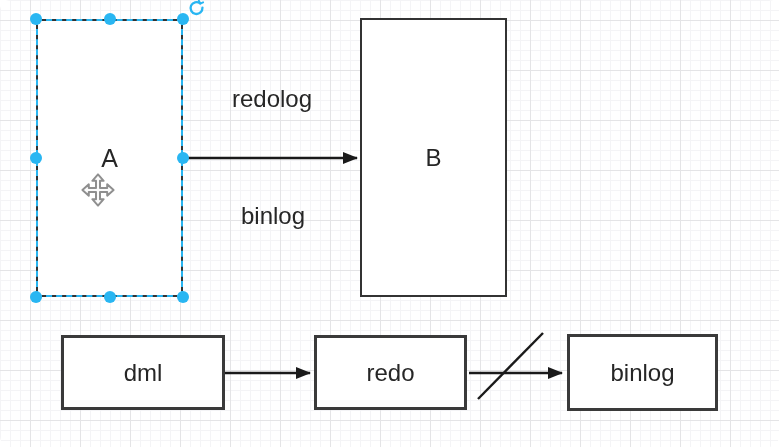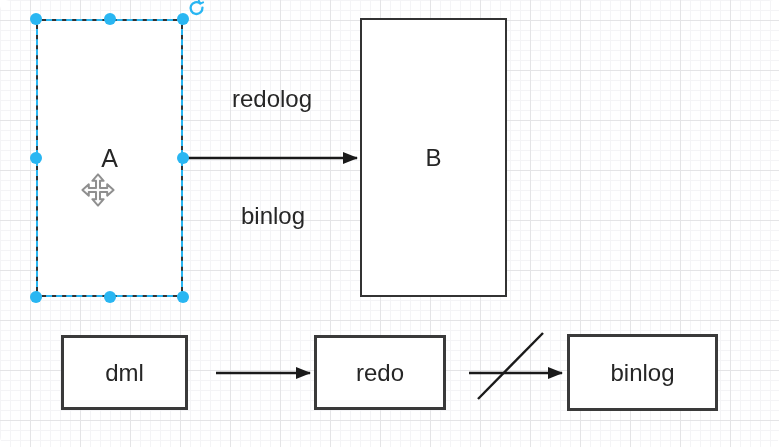--- a/index.html
+++ b/index.html
@@ -30,22 +30,22 @@
     align-items: center;
     justify-content: center;
     color: #262626;
     font-size: 24px;
   }
   .node-thin { border: 2px solid #333333; }
   .node-thick { border: 3px solid #3a3a3a; }
 
   #shape-a   { left: 36px;  top: 19px;  width: 147px; height: 278px; font-size: 25px; }
   #shape-b   { left: 360px; top: 18px;  width: 147px; height: 279px; }
-  #box-dml   { left: 61px;  top: 335px; width: 127px; height: 75px; }
-  #box-redo  { left: 314px; top: 335px; width: 132px; height: 75px; }
+  #box-dml   { left: 61px;  top: 335px; width: 164px; height: 75px; }
+  #box-redo  { left: 314px; top: 335px; width: 153px; height: 75px; }
   #box-binlog{ left: 567px; top: 334px; width: 151px; height: 77px; }
 
   .edges-layer {
     position: absolute;
     left: 0; top: 0;
     width: 779px; height: 447px;
   }
   .edge-line {
     stroke: #1a1a1a;
     stroke-width: 2.4;

